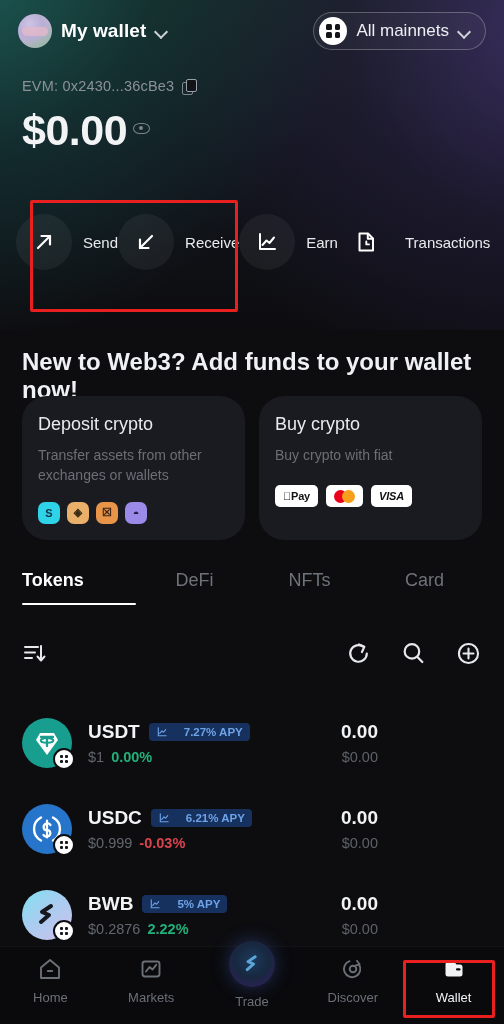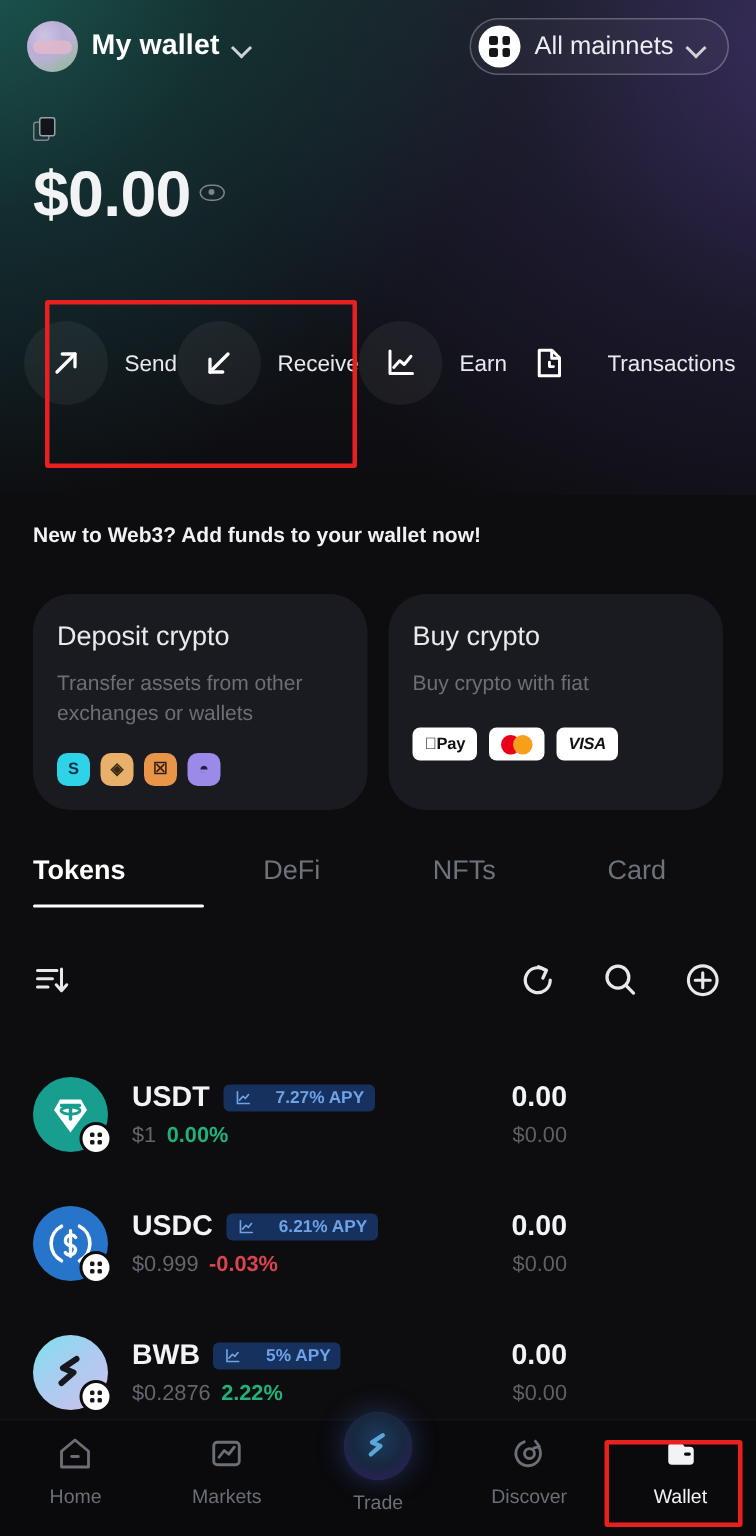--- a/index.html
+++ b/index.html
@@ -84,21 +84,21 @@
   }
   .act-circle.plain { background:transparent; }
   .act-label { font-size:15px; color:#e9eaee; }
   .svg-ic { display:block; }
 
   .hl-box { position:absolute; border:3px solid #e8201f; border-radius:2px; pointer-events:none; }
   #hl-send-receive { left:30px; top:200px; width:208px; height:112px; }
   #hl-wallet-nav { left:403px; top:960px; width:92px; height:58px; }
 
   
-  .promo-title { position:absolute; left:22px; top:348px; font-size:14px; font-weight:700; color:#f0f1f4; }
+  .promo-title { position:absolute; left:22px; top:348px; font-size:24px; font-weight:700; color:#f0f1f4; }
   .cards { position:absolute; left:22px; top:396px; width:460px; display:flex; gap:14px; }
   .card { flex:1; background:#1a1b20; border-radius:25px; padding:18px 16px 16px 16px; min-height:144px; }
   .card-title { font-size:18px; color:#e8eaee; margin-bottom:10px; font-weight:400; }
   .card-sub { font-size:14px; color:#6b6f76; line-height:1.45; }
   .exch-row { display:flex; gap:7px; margin-top:16px; }
   .exch { width:22px; height:22px; border-radius:7px; display:flex; align-items:center; justify-content:center; font-size:11px; font-weight:700; }
   .pay-row { display:flex; gap:8px; margin-top:20px; }
   .pay {
     background:#fff; color:#111; border-radius:5px; height:22px;
     display:flex; align-items:center; justify-content:center;
@@ -183,20 +183,21 @@
           <i></i>
           <i></i>
           <i></i>
         </span>
       <span class="net-label">All mainnets</span>
       <span class="chev"></span>
     </div>
   </div>
 
   <div class="addr-row">
+    <span class="addr-text">EVM: 0x2430...36cBe3</span>
     <span class="copy-ic"></span>
   </div>
 
   <div class="bal-row">
     <span class="balance">$0.00</span>
     <span class="eye-ic"></span>
   </div>
 
   <div class="actions">
     <div class="action">

